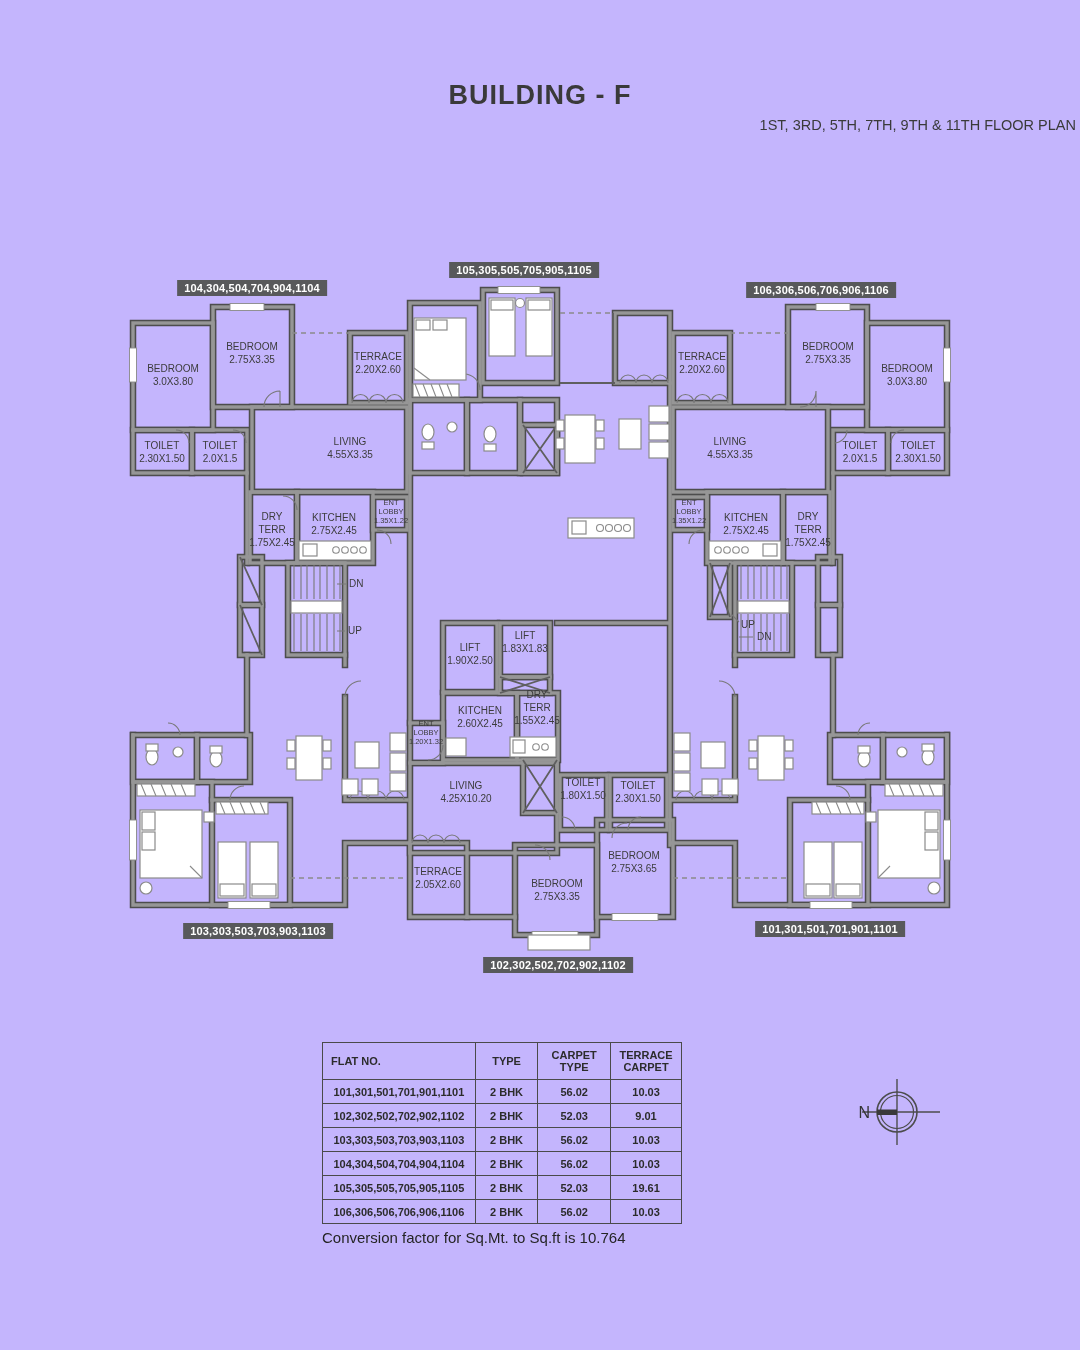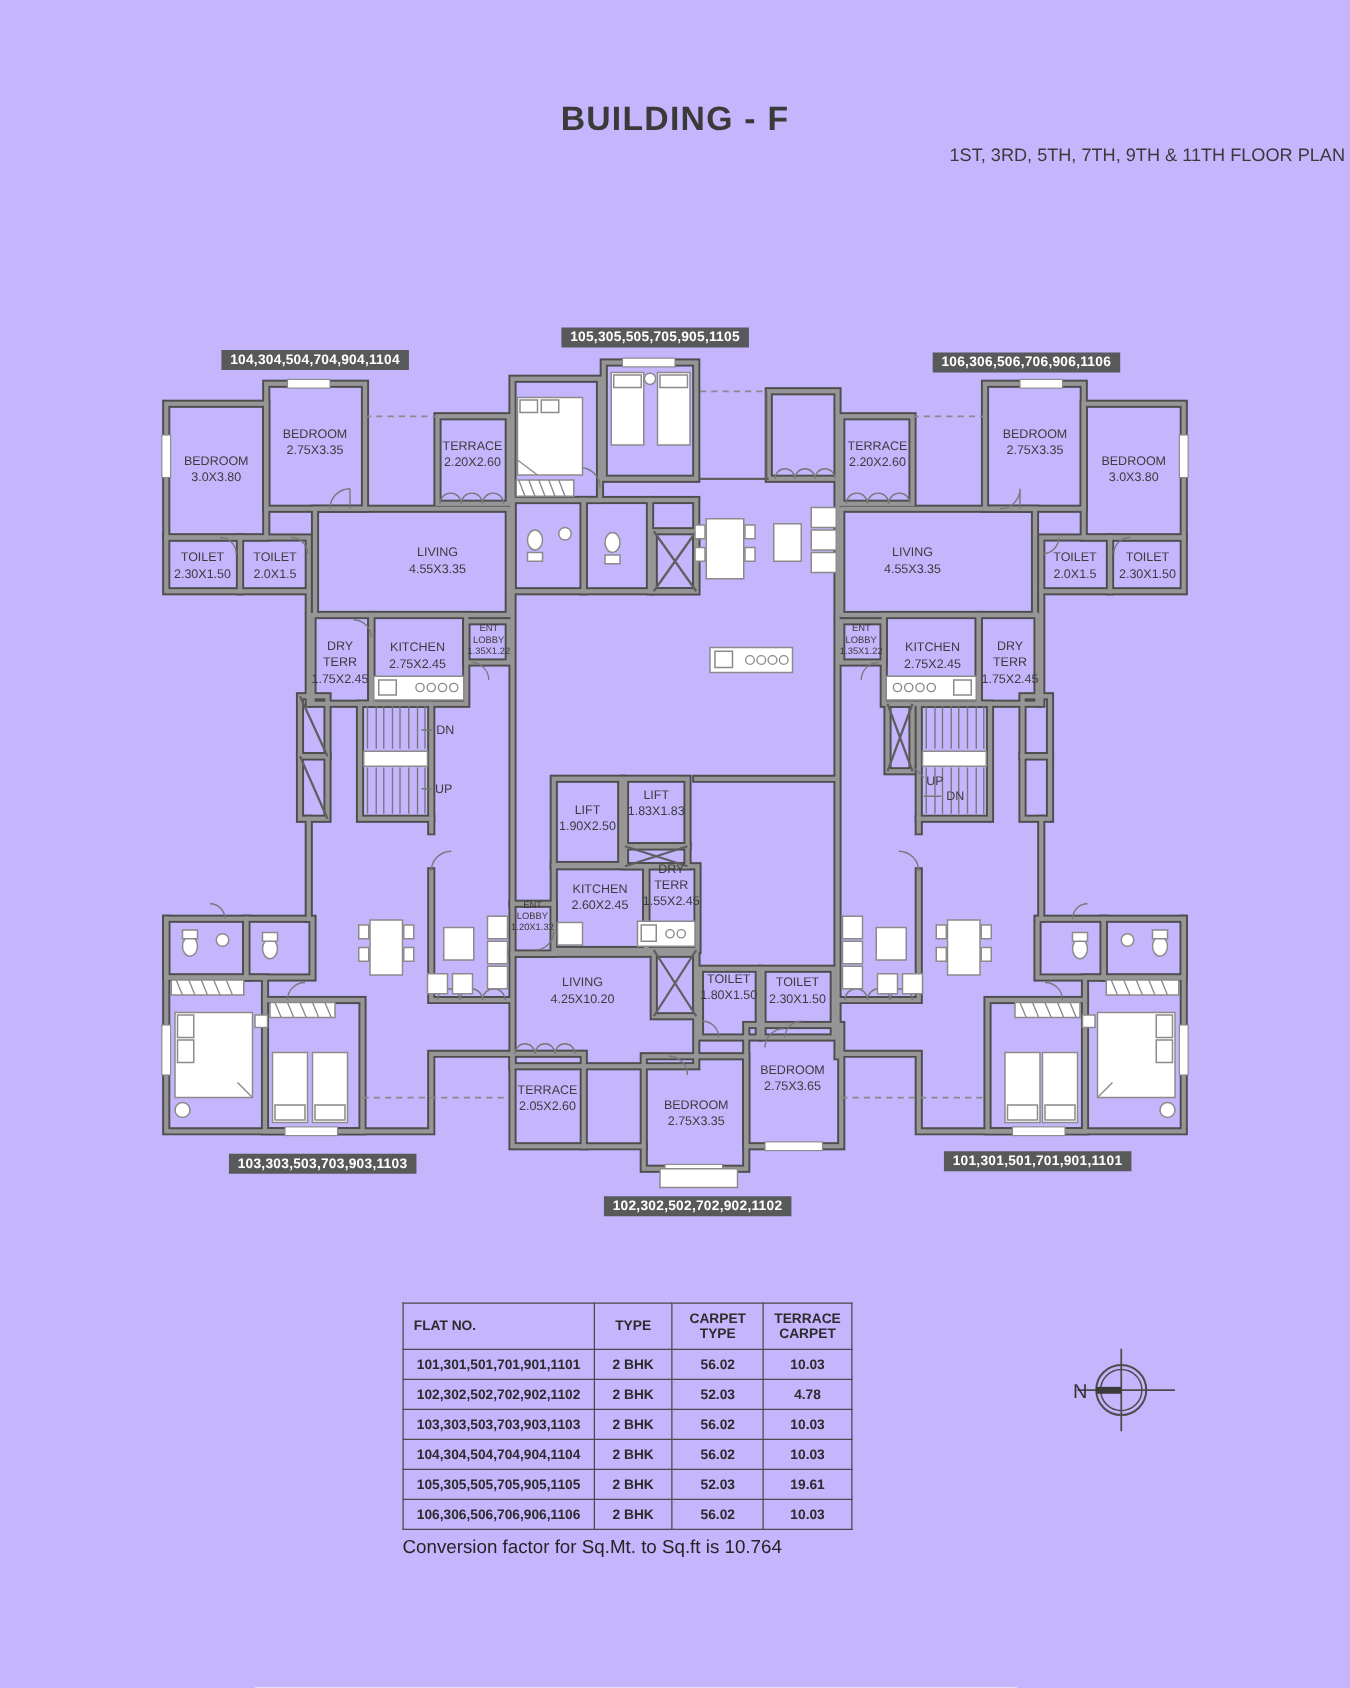--- a/index.html
+++ b/index.html
@@ -392,21 +392,21 @@
           <tr>
             <td>101,301,501,701,901,1101</td>
             <td>2 BHK</td>
             <td>56.02</td>
             <td>10.03</td>
           </tr>
           <tr>
             <td>102,302,502,702,902,1102</td>
             <td>2 BHK</td>
             <td>52.03</td>
-            <td>4.78</td>
+            <td>9.01</td>
           </tr>
           <tr>
             <td>103,303,503,703,903,1103</td>
             <td>2 BHK</td>
             <td>56.02</td>
             <td>10.03</td>
           </tr>
           <tr>
             <td>104,304,504,704,904,1104</td>
             <td>2 BHK</td>

